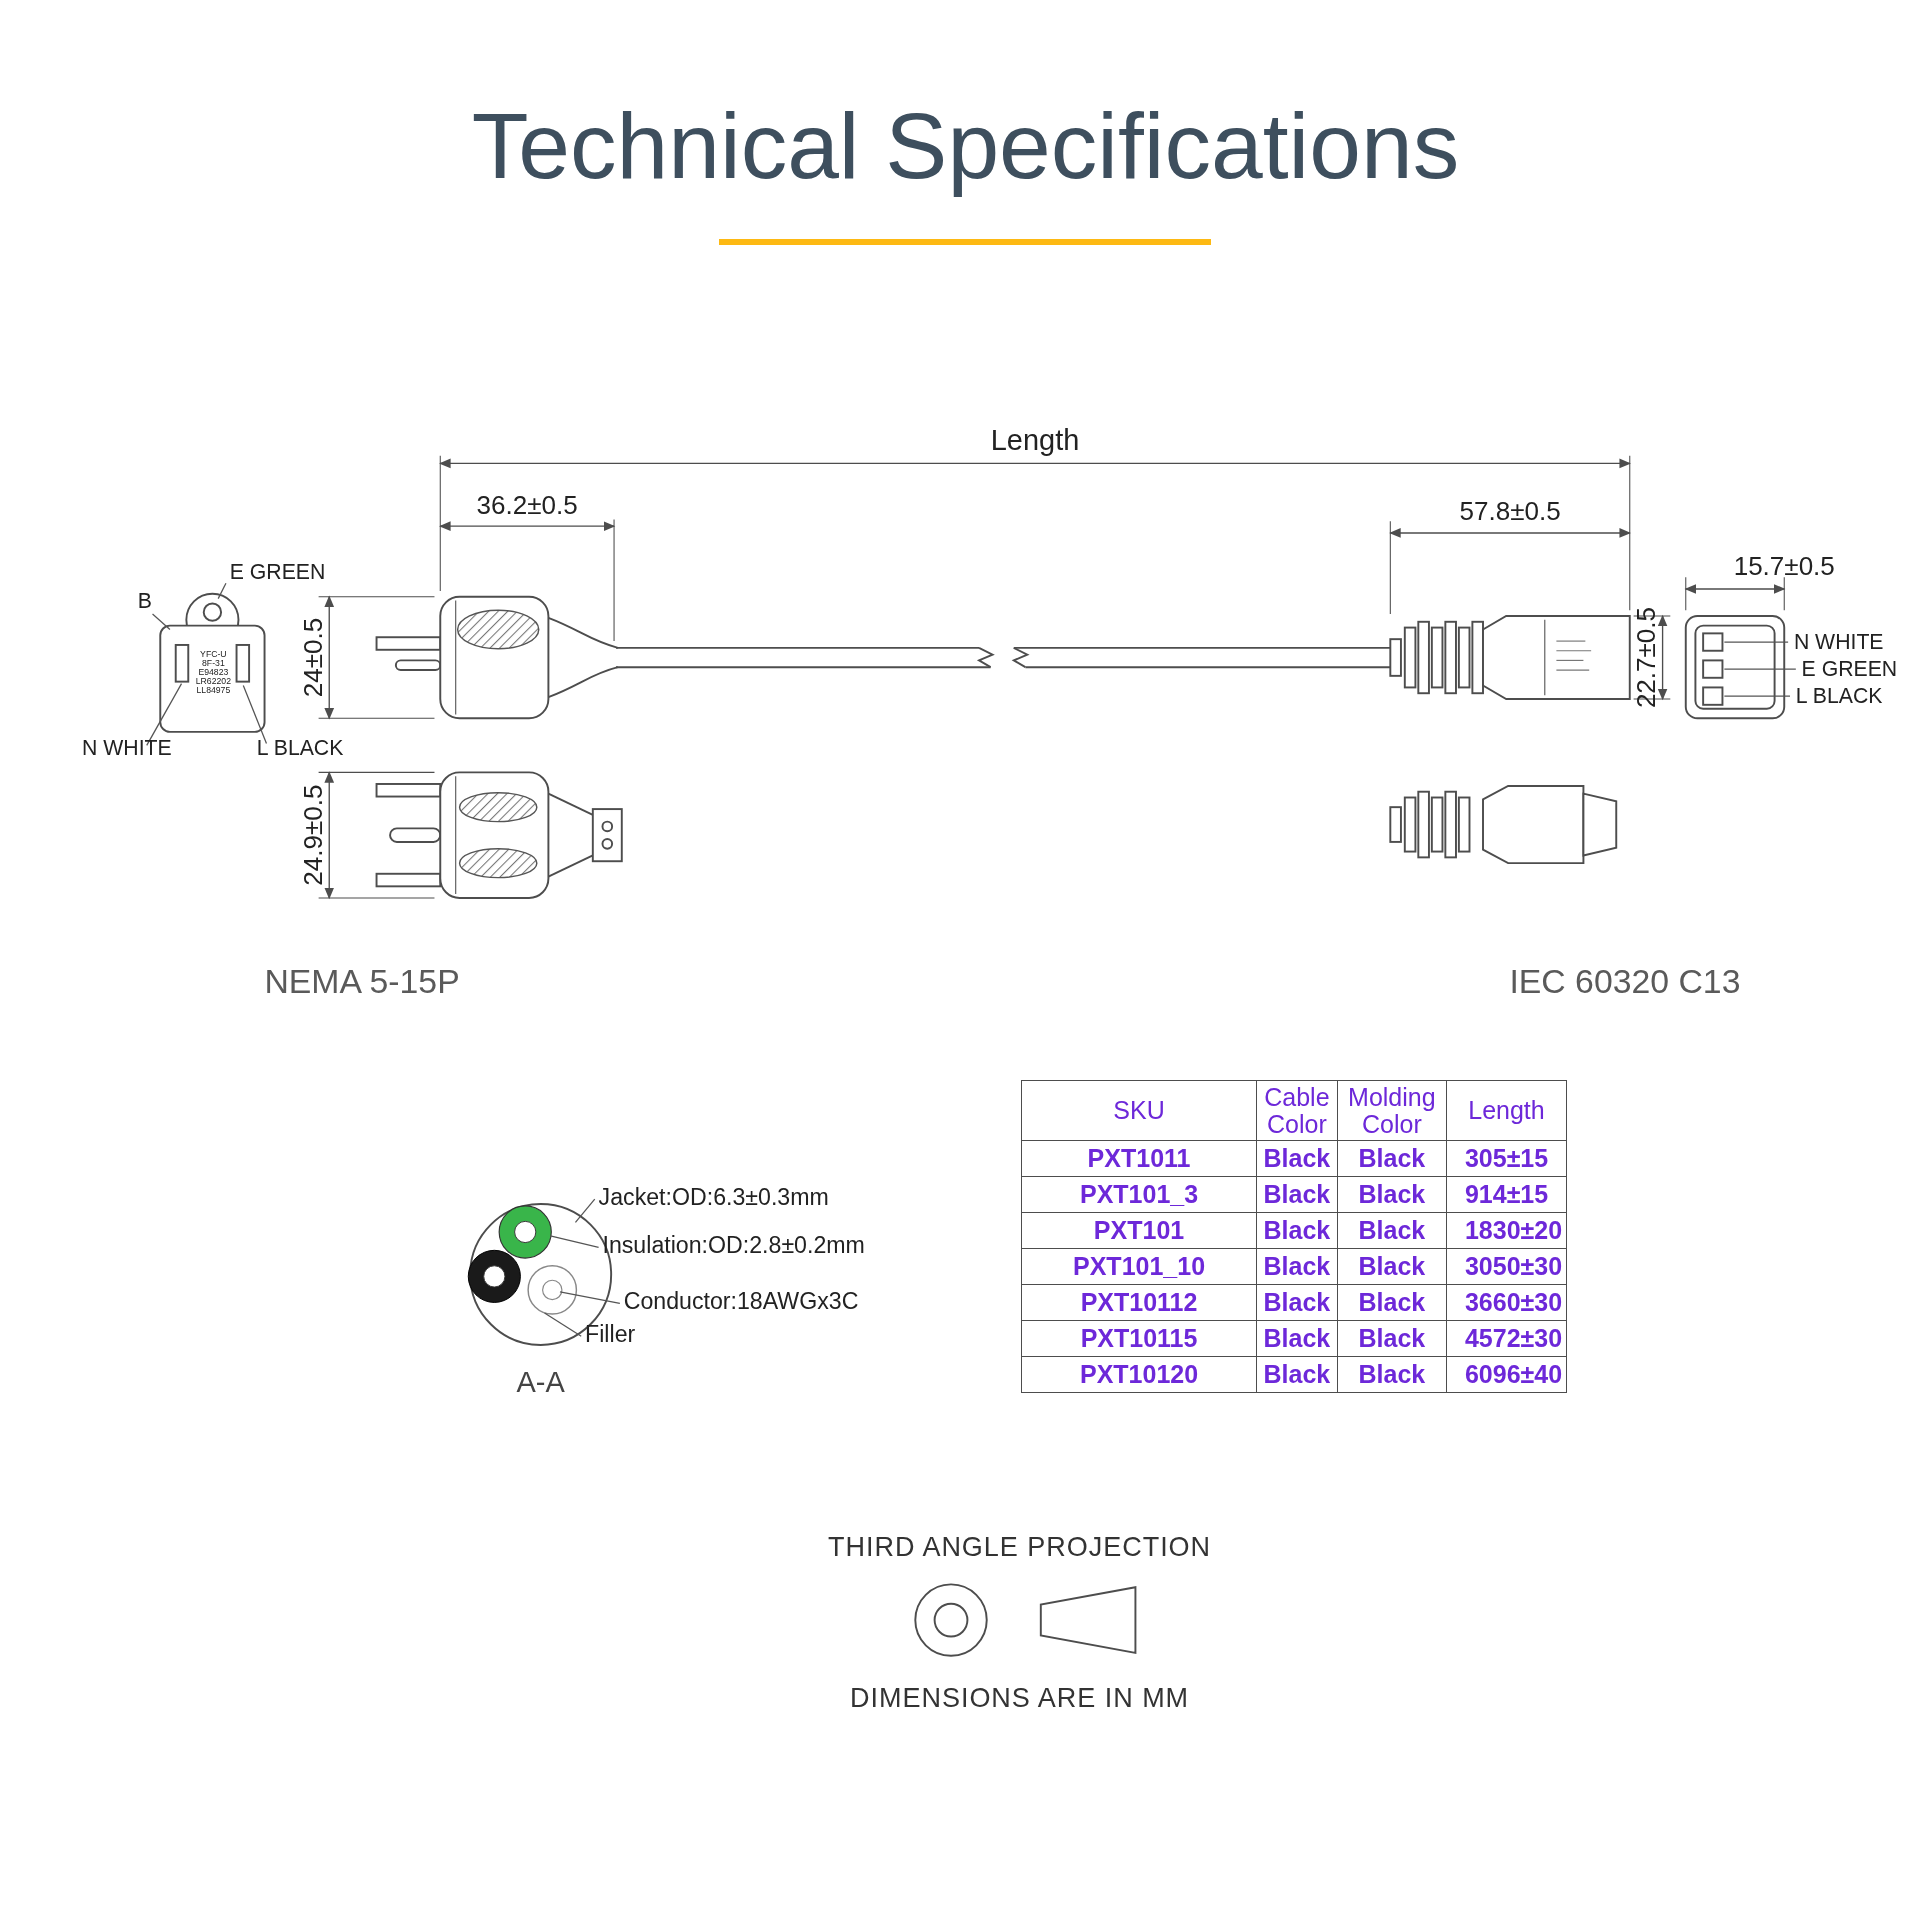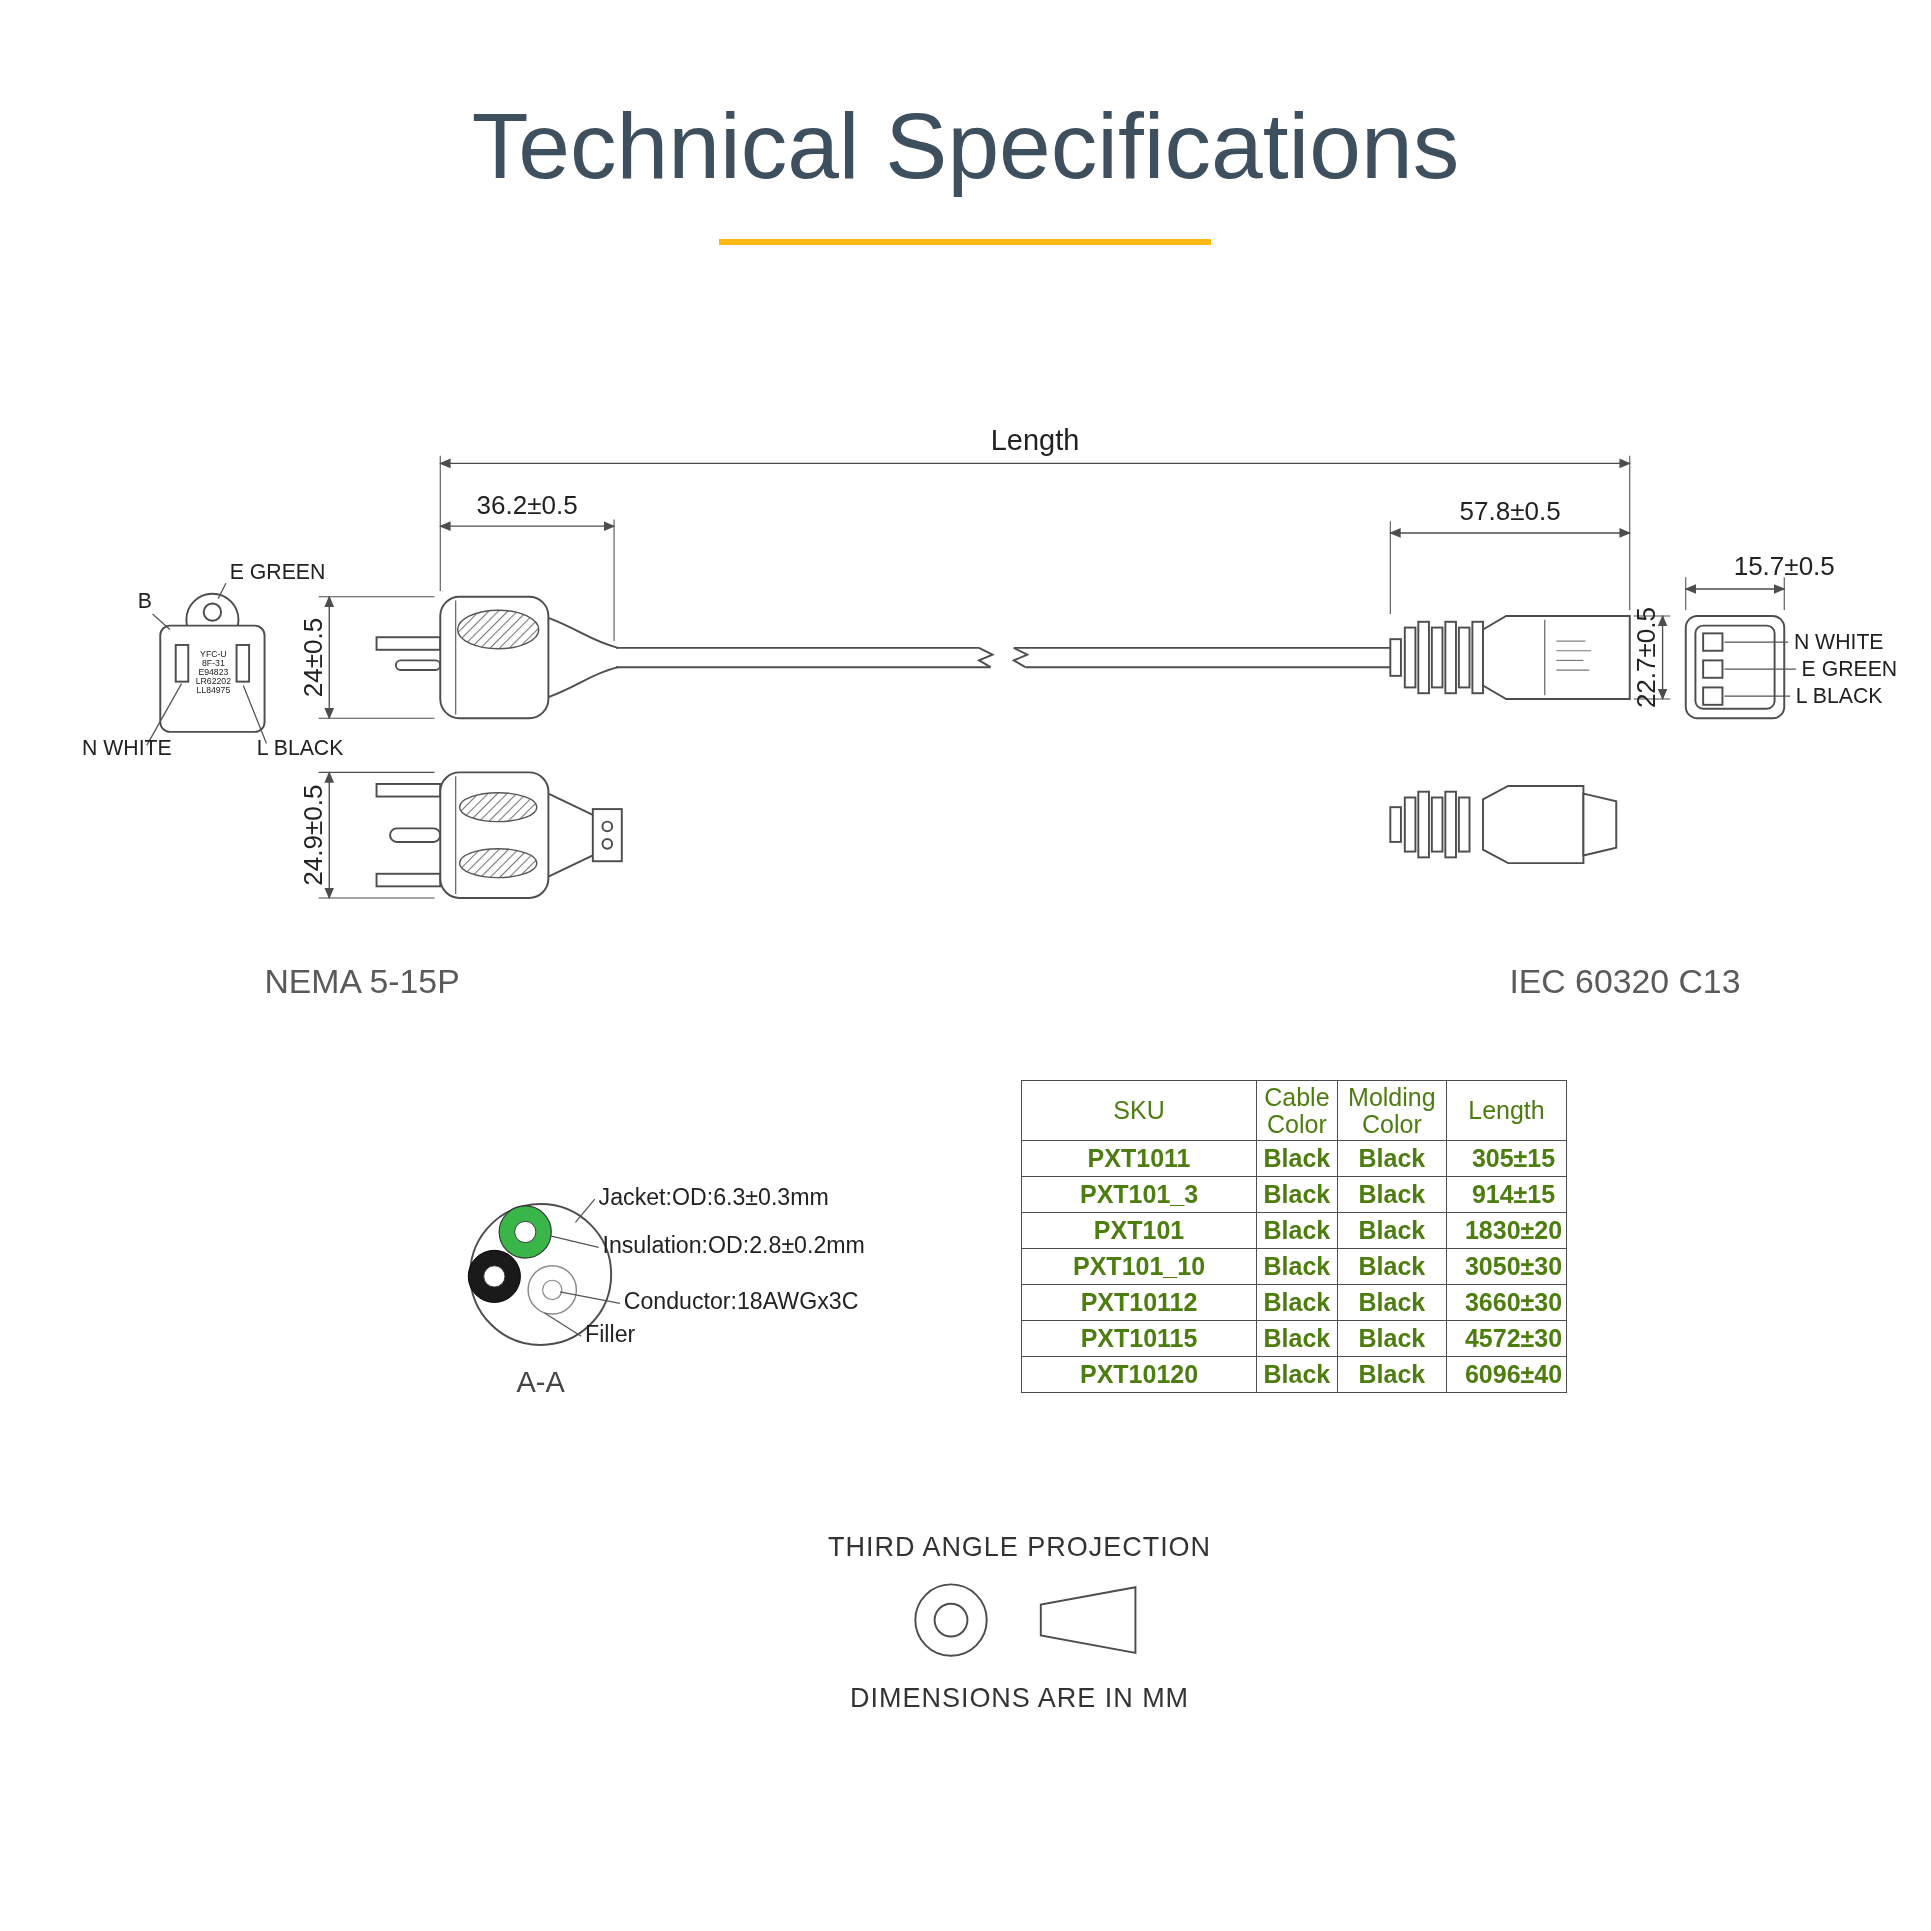--- a/index.html
+++ b/index.html
@@ -19,25 +19,25 @@
   .note    { font-size:28px; fill:#333; letter-spacing:1px; }
   .cslbl   { font-size:24px; fill:#222; }
   .aa      { font-size:30px; fill:#444; }
   .ln  { stroke:#4d4d4d; stroke-width:2;   fill:#fff; }
   .lnn { stroke:#4d4d4d; stroke-width:2;   fill:none; }
   .dim { stroke:#4d4d4d; stroke-width:1.4; fill:none; }
   .ext { stroke:#4d4d4d; stroke-width:1.1; fill:none; }
   .ldr { stroke:#555555; stroke-width:1.3; fill:none; }
   .mark{ stroke:#777777; stroke-width:1.2; fill:none; }
   .spec-table { position:absolute; left:1021px; top:1080px; width:546px;
-                border-collapse:collapse; font-size:25px; color:#4d7c0f; text-align:center; }
+                border-collapse:collapse; font-size:25px; color:#6d28d9; text-align:center; }
   .spec-table th, .spec-table td { border:1.9px solid #4d4d4d; font-weight:400; padding:1.9px 3.9px; }
   .spec-table th { height:60px; white-space:pre-line; line-height:1.05; }
   .spec-table td { height:36px;font-weight:bold; }
-  .spec-table td.len { text-align:center; padding-left:18px; }
+  .spec-table td.len { text-align:left; padding-left:18px; }
   col.c-sku{width:241px} col.c-cable{width:81px} col.c-mold{width:110px} col.c-len{width:114px}
 </style>
 </head>
 <body>
 
 <div class="page">
 
   <h1 class="title">Technical Specifications</h1>
   <div class="divider"></div>
 

